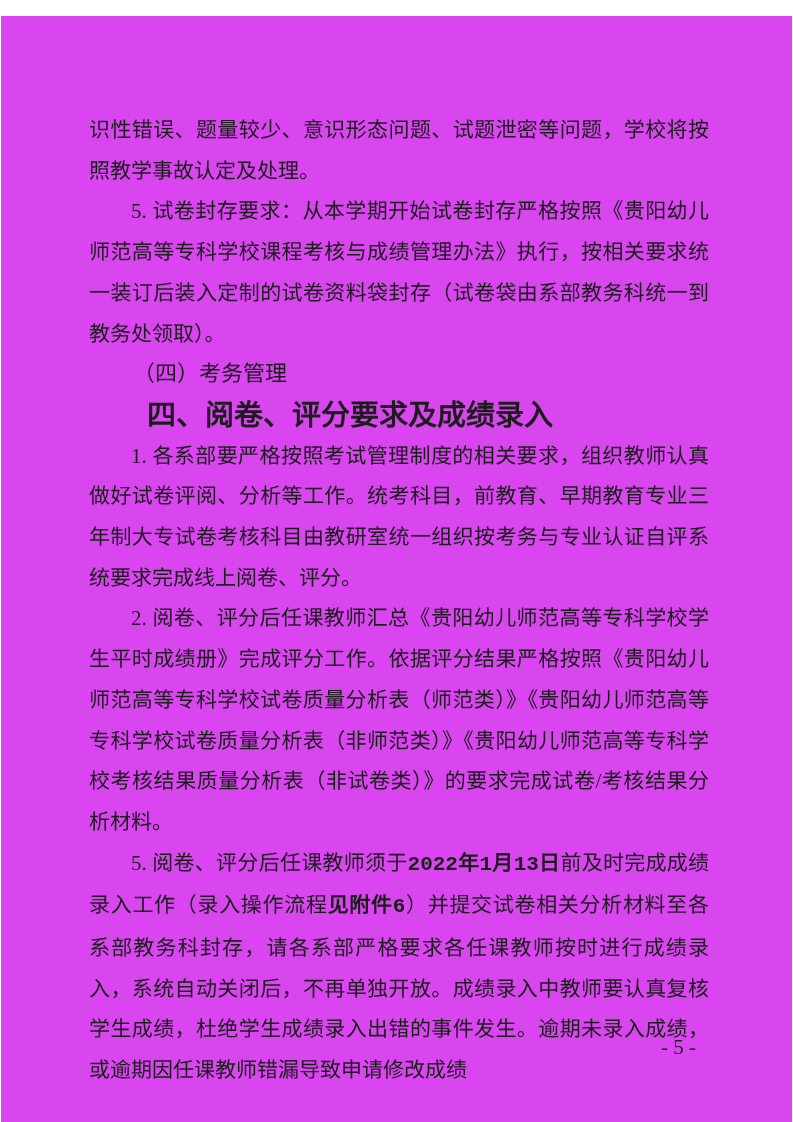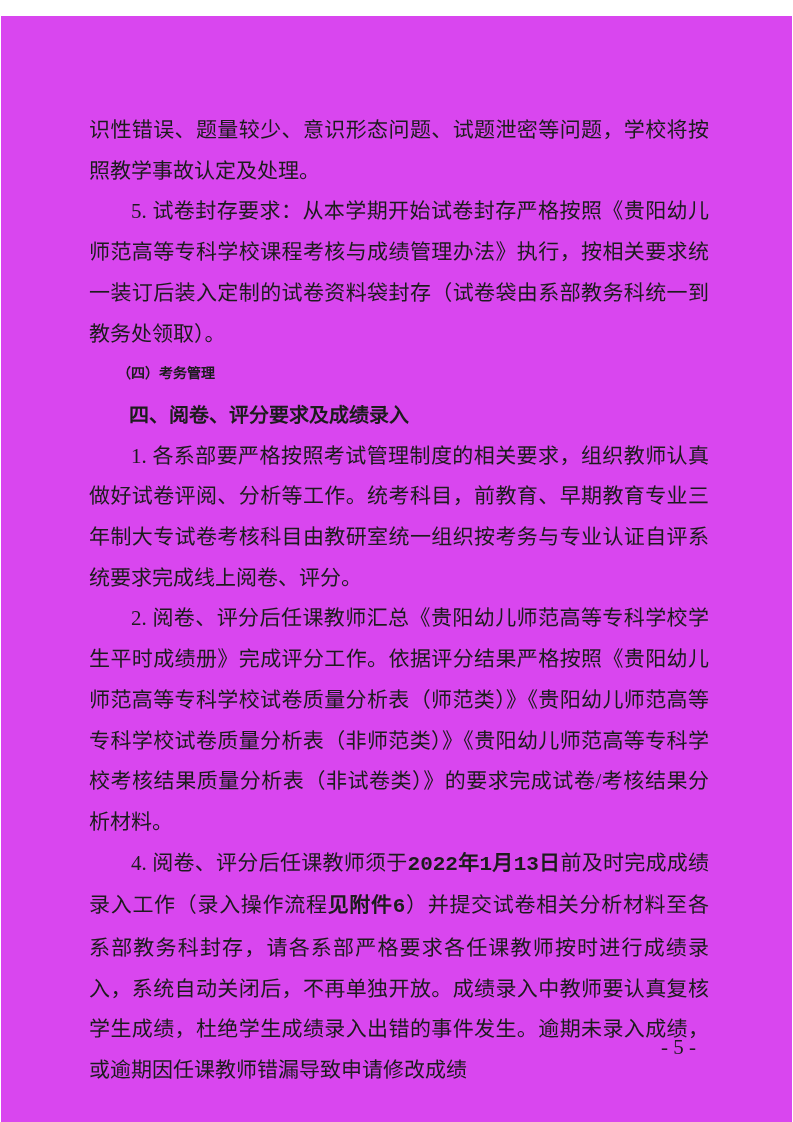--- a/index.html
+++ b/index.html
@@ -20,27 +20,27 @@
     top: 94px;
     width: 620px;
     font-size: 21px;
     line-height: 40.7px;
     text-align: justify;
     text-justify: inter-character;
   }
   .para { text-align: justify; }
   .indent { text-indent: 2em; }
   .heading-kai {
-    font-size: 14px;
-    font-weight: bold;
+    font-size: 22px;
+    font-weight: normal;
     text-indent: 2em;
     font-family: "Liberation Serif", "DejaVu Serif", serif;
   }
   .heading-hei {
-    font-size: 20px;
+    font-size: 29px;
     font-weight: bold;
     text-indent: 2em;
     font-family: "Liberation Sans", "DejaVu Sans", sans-serif;
   }
   .bold-kai { font-weight: bold; }
   .bold-hei {
     font-weight: bold;
     font-family: Liberation Mono, monospace;
   }
   .page-number {
@@ -57,16 +57,16 @@
 <body>
 
 <div class="page">
   <main class="content">
     <p class="para">识性错误、题量较少、意识形态问题、试题泄密等问题，学校将按照教学事故认定及处理。</p>
     <p class="para indent">5. 试卷封存要求：从本学期开始试卷封存严格按照《贵阳幼儿师范高等专科学校课程考核与成绩管理办法》执行，按相关要求统一装订后装入定制的试卷资料袋封存（试卷袋由系部教务科统一到教务处领取）。</p>
     <h3 class="heading-kai">（四）考务管理</h3>
     <h2 class="heading-hei">四、阅卷、评分要求及成绩录入</h2>
     <p class="para indent">1. 各系部要严格按照考试管理制度的相关要求，组织教师认真做好试卷评阅、分析等工作。统考科目，前教育、早期教育专业三年制大专试卷考核科目由教研室统一组织按考务与专业认证自评系统要求完成线上阅卷、评分。</p>
     <p class="para indent">2. 阅卷、评分后任课教师汇总《贵阳幼儿师范高等专科学校学生平时成绩册》完成评分工作。依据评分结果严格按照《贵阳幼儿师范高等专科学校试卷质量分析表（师范类）》《贵阳幼儿师范高等专科学校试卷质量分析表（非师范类）》《贵阳幼儿师范高等专科学校考核结果质量分析表（非试卷类）》的要求完成试卷/考核结果分析材料。</p>
-    <p class="para indent"><span>4. 阅卷、评分后任课教师须于</span><span class="bold-hei">2022年1月13日</span><span>前及时完成成绩录入工作（录入操作流程</span><span class="bold-hei">见附件6</span><span>）并提交试卷相关分析材料至各系部教务科封存，请各系部严格要求各任课教师按时进行成绩录入，系统自动关闭后，不再单独开放。成绩录入中教师要认真复核学生成绩，杜绝学生成绩录入出错的事件发生。逾期未录入成绩，或逾期因任课教师错漏导致申请修改成绩</span></p>
+    <p class="para indent"><span>5. 阅卷、评分后任课教师须于</span><span class="bold-hei">2022年1月13日</span><span>前及时完成成绩录入工作（录入操作流程</span><span class="bold-hei">见附件6</span><span>）并提交试卷相关分析材料至各系部教务科封存，请各系部严格要求各任课教师按时进行成绩录入，系统自动关闭后，不再单独开放。成绩录入中教师要认真复核学生成绩，杜绝学生成绩录入出错的事件发生。逾期未录入成绩，或逾期因任课教师错漏导致申请修改成绩</span></p>
   </main>
   <div class="page-number">- 5 -</div>
 </div>
 
 </body></html>

